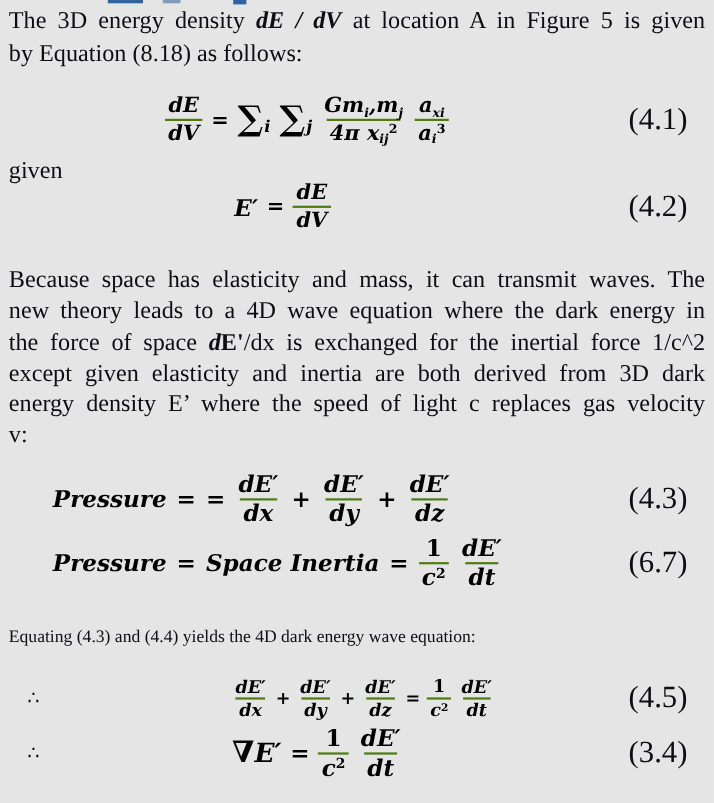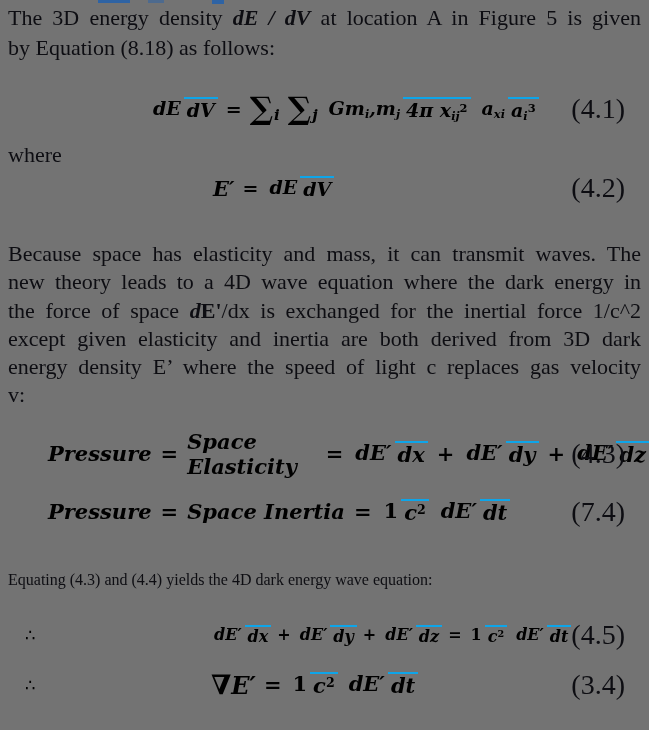--- a/index.html
+++ b/index.html
@@ -1,33 +1,33 @@
 <!DOCTYPE html>
 <html><head>
 <meta charset="utf-8">
 <style>
   html,body{margin:0;padding:0;background:#fff;}
-  .page{position:relative;width:649px;height:730px;background:#737373;overflow:hidden;
+  .page{position:relative;width:649px;height:730px;background:#e5e5e5;overflow:hidden;
         font-family:"Liberation Serif",serif;color:#0d0d12;}
   .frag{position:absolute;top:0;background:#2e63a4;}
   .para{margin:0 8px;font-size:22px;line-height:28.3px;}
   #p1{margin-top:3px;line-height:30px;}
   .jline{text-align:justify;text-align-last:justify;}
   .lastline{text-align:center;text-align-last:left;}
   .bi{font-weight:bold;font-style:italic;}
   .bd{font-weight:bold;}
   
   .eqrow{position:relative;display:flex;align-items:center;}
   .eqnum{position:absolute;right:24px;top:50%;transform:translateY(-50%);
          font-size:28px;font-family:"Liberation Serif",serif;color:#0d0d12;}
   .eqc{display:inline-flex;align-items:center;font-family:"DejaVu Serif","DejaVu Sans",serif;
        font-weight:bold;font-style:italic;color:#000;}
-  .frac{display:inline-flex;flex-direction:row;align-items:center;line-height:1.08;justify-content:flex-end;}
+  .frac{display:inline-flex;flex-direction:column;align-items:center;line-height:1.08;justify-content:flex-end;}
   .frac .num{display:block;padding:0 3px 1px;}
-  .frac .den{display:block;border-top:2px solid #0ea5e9;padding:1px 3px 0;}
+  .frac .den{display:block;border-top:2px solid #4d7c0f;padding:1px 3px 0;}
   .ssub{font-size:0.6em;position:relative;bottom:-0.28em;}
   .ssup{font-size:0.6em;position:relative;top:-0.5em;}
   .op{font-style:normal;}
   .dg{font-style:normal;}
   .sumwrap{display:inline-flex;align-items:flex-end;}
   .sumop{font-style:normal;font-size:31px;line-height:0.82;}
   .sumsub{font-size:15px;margin-left:1px;position:relative;bottom:-2px;}
   #eq41{height:62px;margin-top:15px;}
   #eq41 .eqc{font-size:19px;gap:8px;margin-left:150px;}
   #eq42{height:40px;}
@@ -83,21 +83,21 @@
         <span class="den"><span>4π x</span><span class="ssub">ij</span><span class="ssup dg">2</span></span>
       </span>
       <span class="frac">
         <span class="num"><span>a</span><span class="ssub">xi</span></span>
         <span class="den"><span>a</span><span class="ssub">i</span><span class="ssup dg">3</span></span>
       </span>
     </span>
     <span class="eqnum">(4.1)</span>
   </div>
 
-  <div id="where">where</div>
+  <div id="where">given</div>
 
   <div class="eqrow" id="eq42">
     <span class="eqc">
       <span class="lhs">E′</span>
       <span class="op">=</span>
       <span class="frac">
         <span class="num">dE</span>
         <span class="den">dV</span>
       </span>
     </span>
@@ -110,21 +110,20 @@
     <div class="jline"><span>the force of space </span><span class="bi">d</span><span class="bd">E'</span><span>/dx is exchanged for the inertial force 1/c^2</span></div>
     <div class="jline">except given elasticity and inertia are both derived from 3D dark</div>
     <div class="jline">energy density E’ where the speed of light c replaces gas velocity</div>
     <div class="lastline">v:</div>
   </div>
 
   <div class="eqrow" id="eq43">
     <span class="eqc">
       <span>Pressure</span>
       <span class="op">=</span>
-      <span>Space Elasticity</span>
       <span class="op">=</span>
       <span class="frac">
           <span class="num">dE′</span>
           <span class="den">dx</span>
         </span>
       <span class="op">+</span>
       <span class="frac">
           <span class="num">dE′</span>
           <span class="den">dy</span>
         </span>
@@ -145,21 +144,21 @@
       <span class="op">=</span>
       <span class="frac">
         <span class="num dg">1</span>
         <span class="den"><span>c</span><span class="ssup dg">2</span></span>
       </span>
       <span class="frac">
           <span class="num">dE′</span>
           <span class="den">dt</span>
         </span>
     </span>
-    <span class="eqnum">(7.4)</span>
+    <span class="eqnum">(6.7)</span>
   </div>
 
   <div id="p3">Equating (4.3) and (4.4) yields the 4D dark energy wave equation:</div>
 
   <div class="eqrow" id="eq45">
     <span class="tf">∴</span>
     <span class="eqc">
       <span class="frac">
           <span class="num">dE′</span>
           <span class="den">dx</span>

